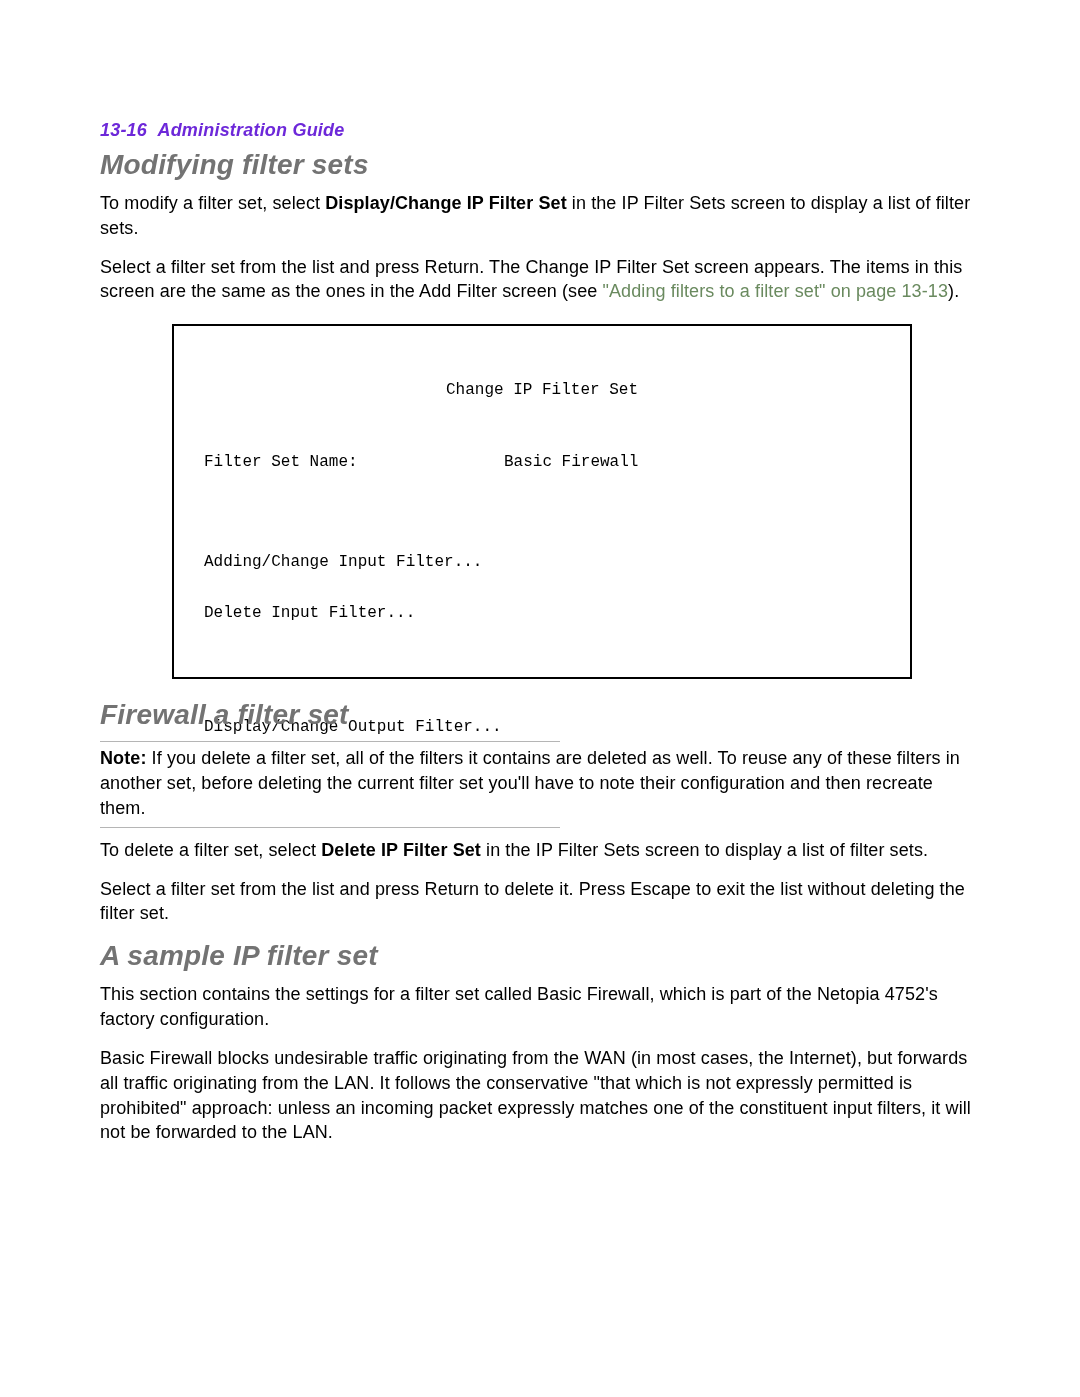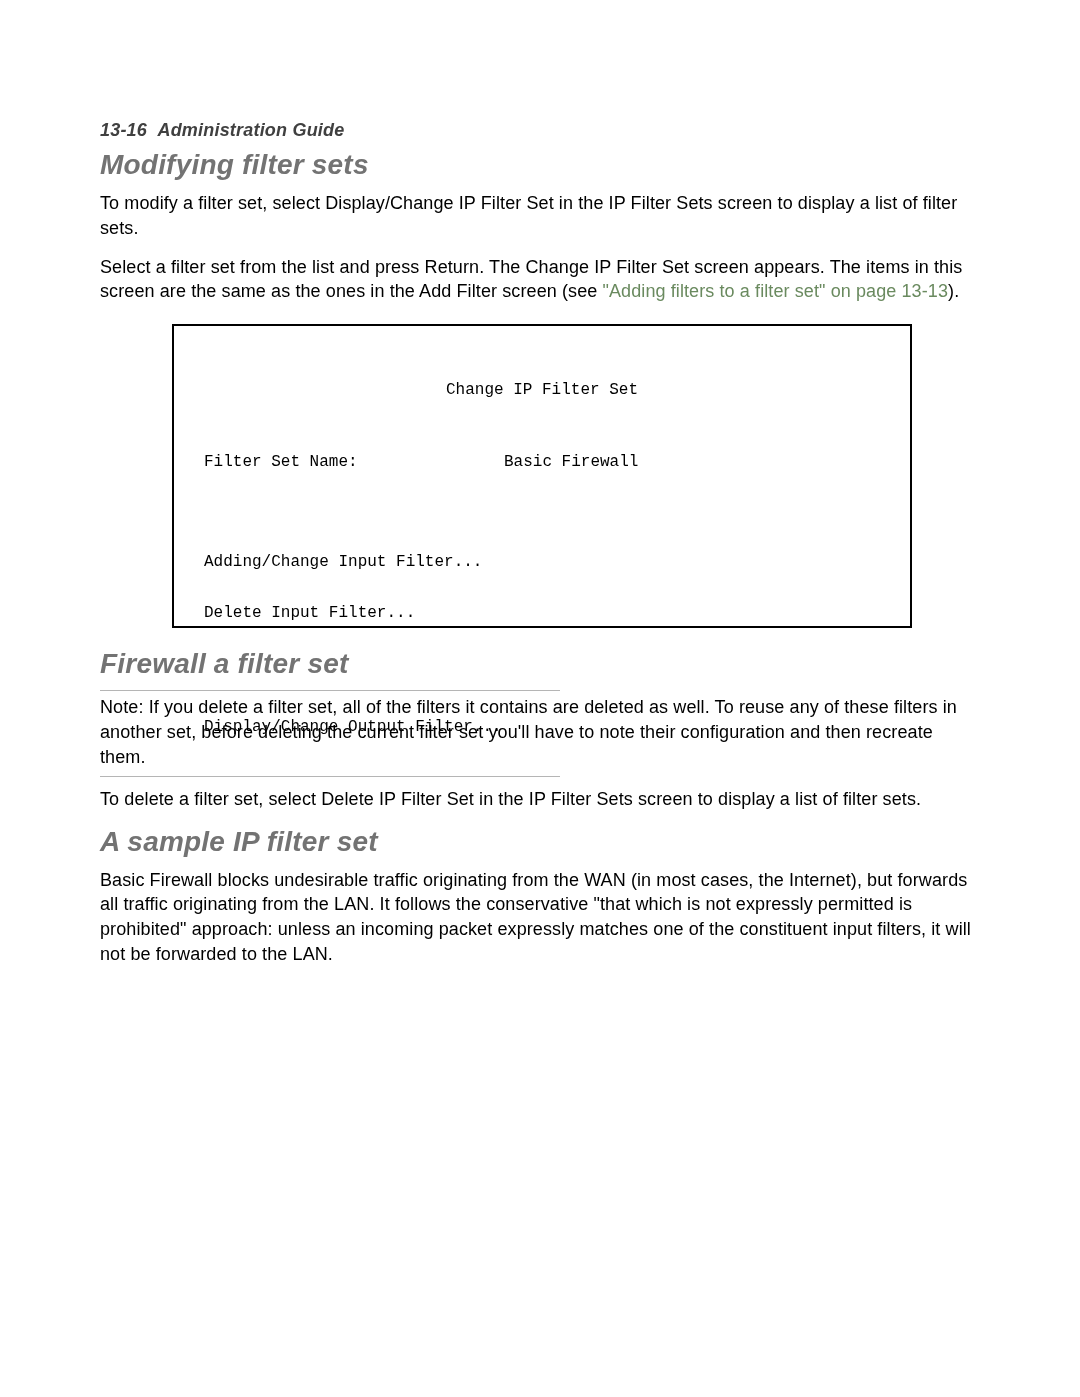--- a/index.html
+++ b/index.html
@@ -13,49 +13,49 @@
     width: 1080px;
     min-height: 1397px;
     box-sizing: border-box;
     padding: 120px 98px 60px 100px;
     position: relative;
   }
   .header {
     font-style: italic;
     font-weight: bold;
     font-size: 18px;
-    color: #404040;
+    color: #6d28d9;
     margin-bottom: 8px;
     letter-spacing: 0.2px;
   }
   .section-heading {
     font-style: italic;
     font-weight: 600;
     font-size: 28px;
     color: #737373; 
     margin: 0 0 10px 0;
     letter-spacing: 0.2px;
   }
   p {
     font-size: 18px;
     line-height: 1.38;
     margin: 0 0 14px 0;
     letter-spacing: 0.1px;
   }
   .bold {
-    font-weight: normal;
+    font-weight: bold;
   }
   .link {
     color: #6a8a5f;
     text-decoration: none;
   }
   .terminal-box {
     border: 2px solid #000;
     width: 740px;
-    height: 304px;
+    height: 355px;
     margin: 20px 0 20px 72px;
     box-sizing: border-box;
     padding: 22px 30px;
     font-family: "Courier New", Courier, monospace;
     font-size: 16px;
     line-height: 1.05;
     white-space: pre;
   }
   .terminal-title {
     text-align: center;
@@ -111,19 +111,21 @@
   <hr class="note-divider">
   <p>
     <span class="bold">Note:</span><span> If you delete a filter set, all of the filters it contains are deleted as well. To reuse any of these filters in another set, before deleting the current filter set you'll have to note their configuration and then recreate them.</span>
   </p>
   <hr class="note-divider" style="margin-top:-8px;margin-bottom:10px;">
 
   <p>
     <span>To delete a filter set, select </span><span class="bold">Delete IP Filter Set</span><span> in the IP Filter Sets screen to display a list of filter sets.</span>
   </p>
 
+  <p>Select a filter set from the list and press Return to delete it. Press Escape to exit the list without deleting the filter set.</p>
 
   <h2 class="section-heading" style="margin-top:6px;">A sample IP filter set</h2>
 
+  <p>This section contains the settings for a filter set called Basic Firewall, which is part of the Netopia 4752's factory configuration.</p>
 
   <p>Basic Firewall blocks undesirable traffic originating from the WAN (in most cases, the Internet), but forwards all traffic originating from the LAN. It follows the conservative "that which is not expressly permitted is prohibited" approach: unless an incoming packet expressly matches one of the constituent input filters, it will not be forwarded to the LAN.</p>
 
 </div>
 
 </body></html>

